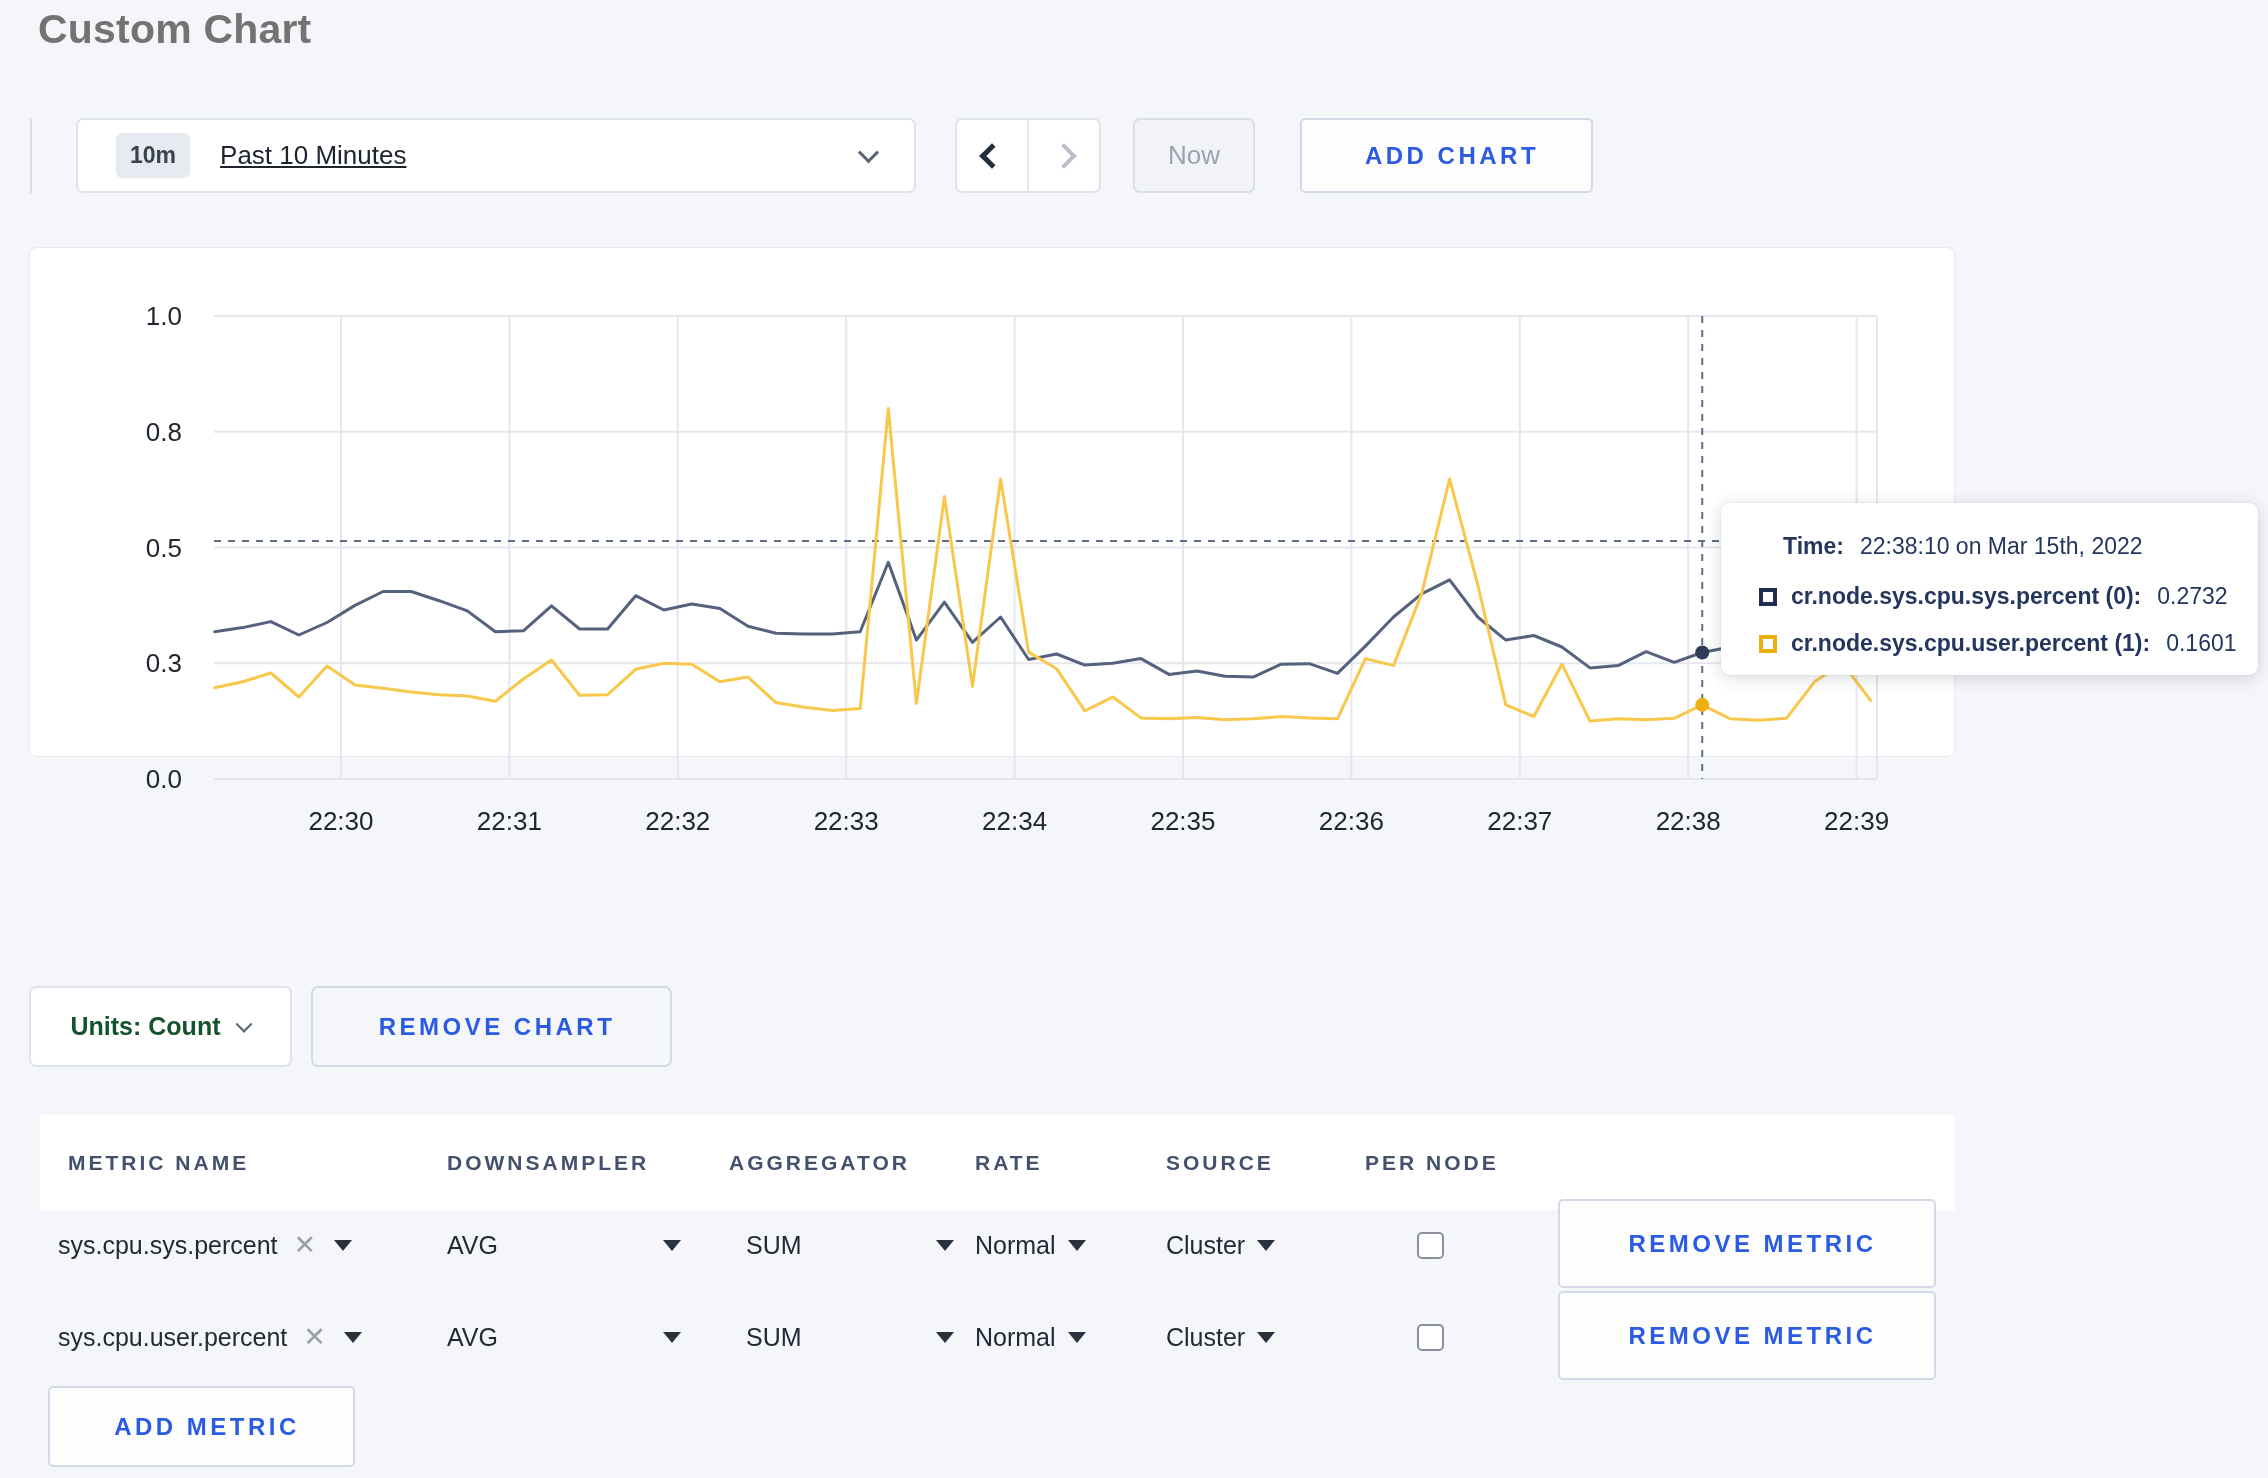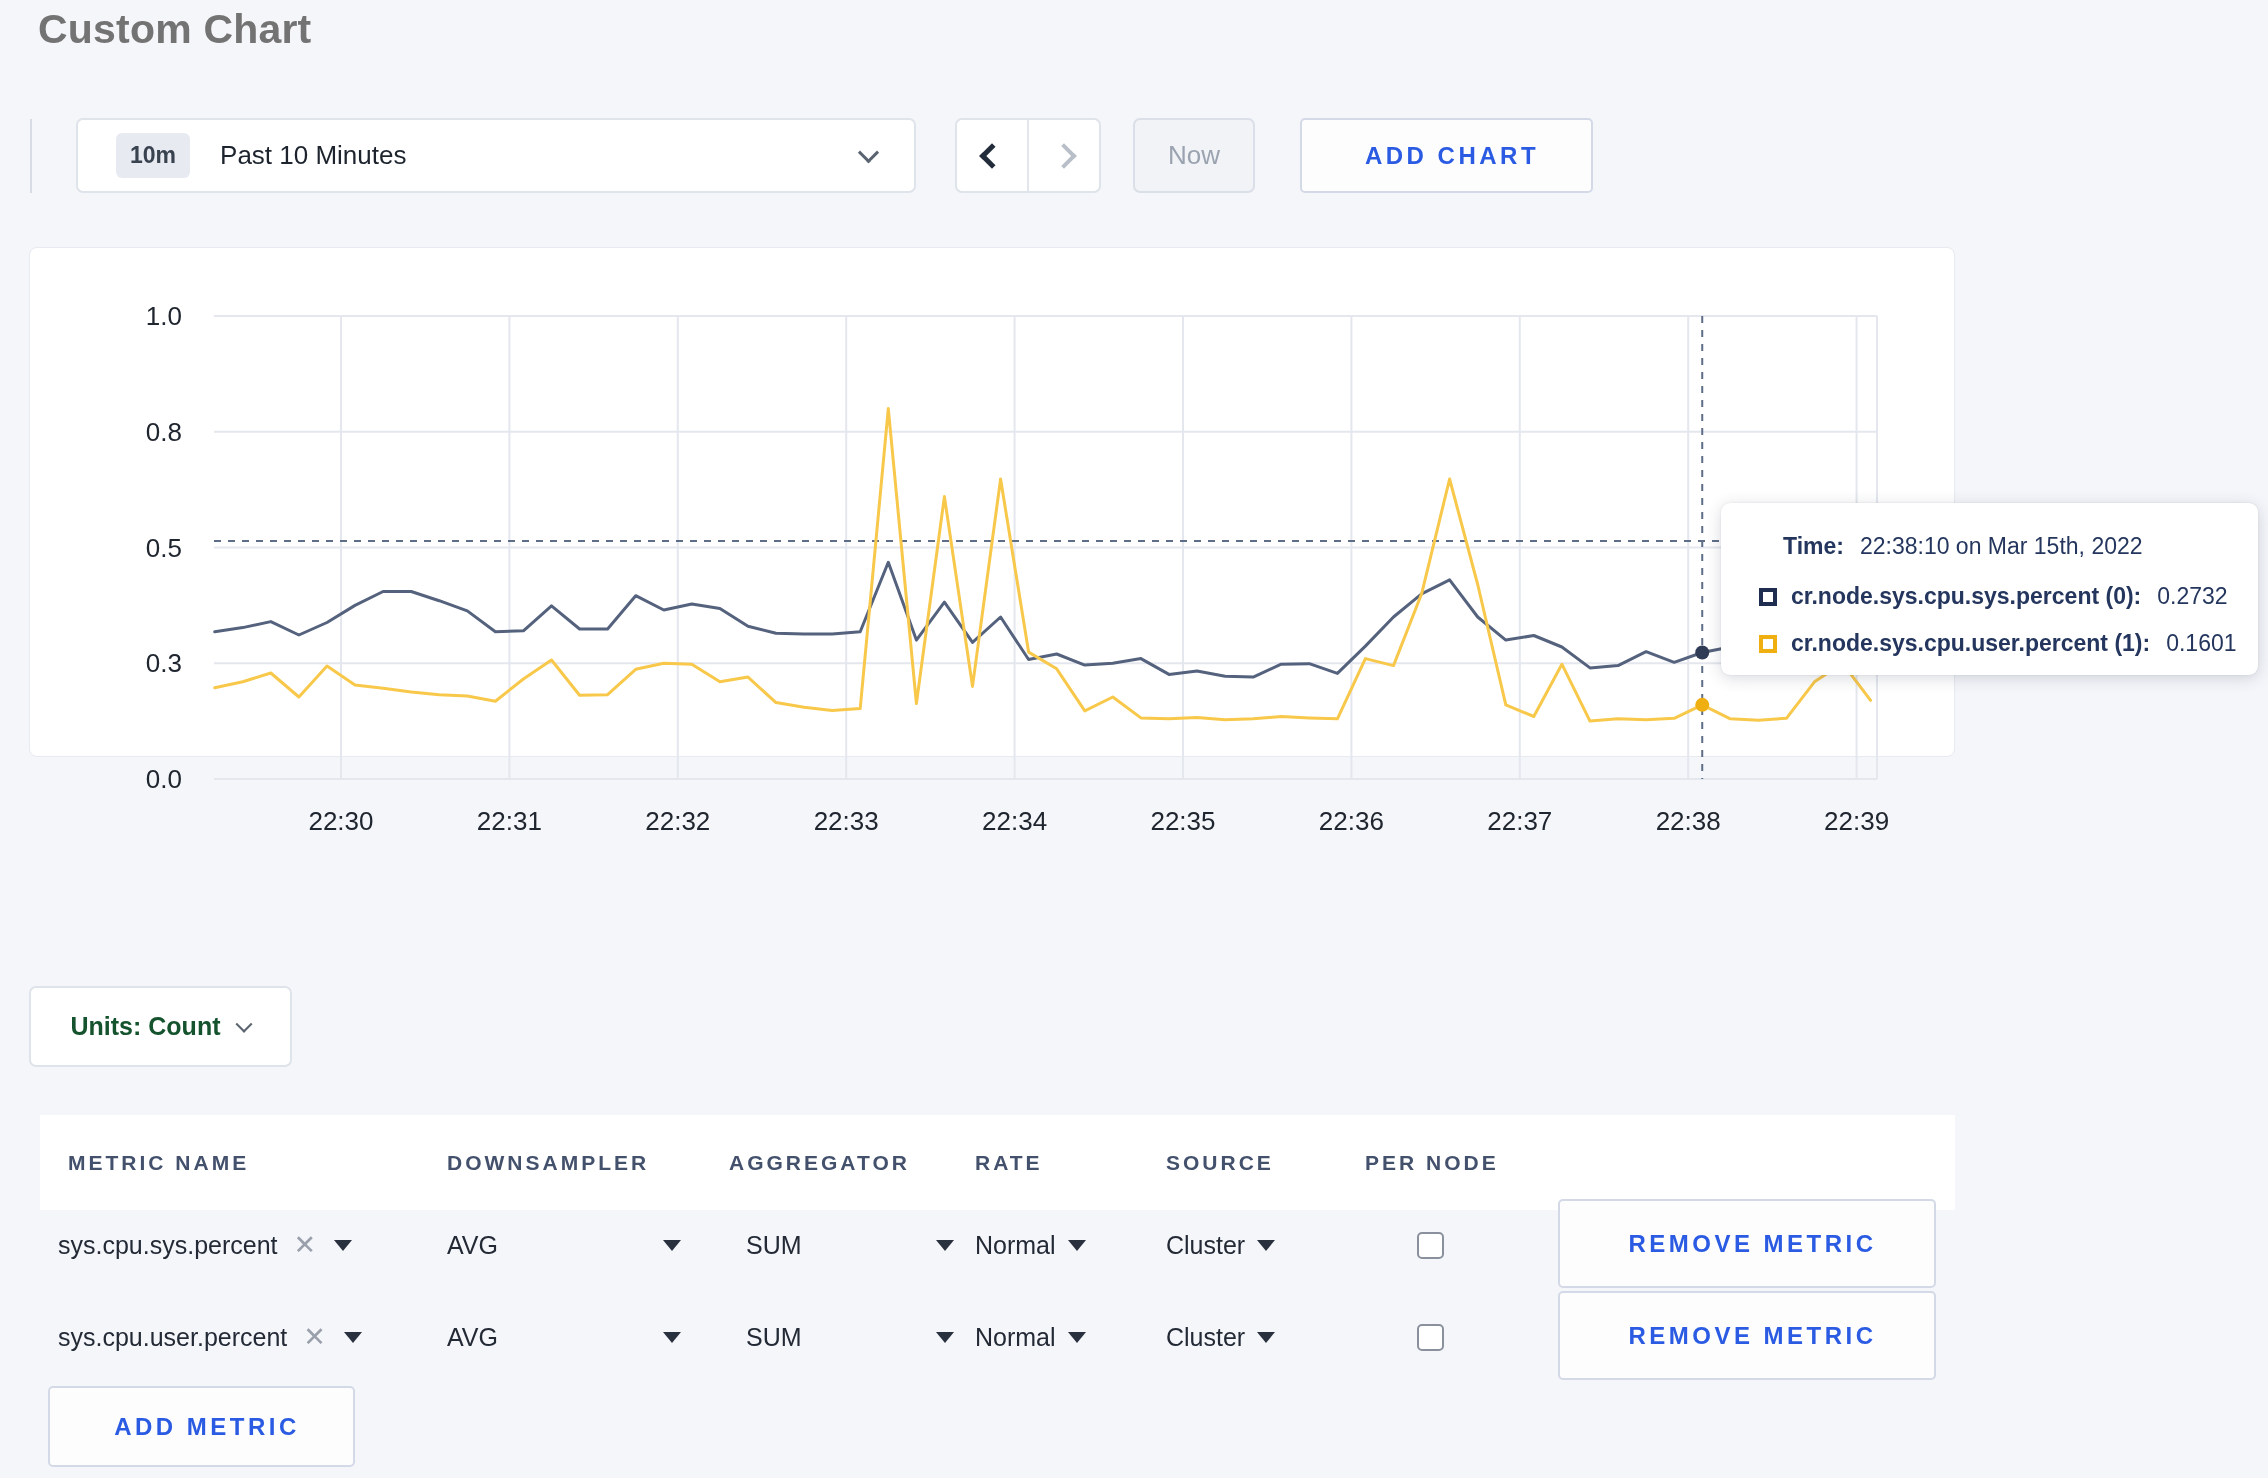--- a/index.html
+++ b/index.html
@@ -23,21 +23,21 @@
   }
   .time-select {
     position:absolute; left:76px; top:118px; width:840px; height:75px;
     background:#ffffff; border:2px solid #dfe3ea; border-radius:7px;
     display:flex; align-items:center; padding-left:38px; cursor:pointer;
   }
   .time-badge {
     background:#e7eaf1; border-radius:6px; padding:9px 14px;
     font-size:23px; font-weight:bold; color:#39424f;
   }
-  .time-label { margin-left:30px; font-size:26px; color:#1d242e; }
+  .time-label { margin-left:30px; font-size:26px; color:#1d242e;text-decoration:underline; }
   .chev { display:inline-block; width:15px; height:15px; border-right:3px solid #5a6470; border-bottom:3px solid #5a6470; }
   .chev-down { transform:rotate(45deg) translate(-2px,-2px); }
   .time-select .chev-down { position:absolute; right:38px; top:28px; }
   .arrow-group {
     position:absolute; left:955px; top:118px; width:146px; height:75px;
     background:#ffffff; border:2px solid #dfe3ea; border-radius:7px;
     display:flex;
   }
   .arrow-cell { flex:1; display:flex; align-items:center; justify-content:center; cursor:pointer; }
   .arrow-cell + .arrow-cell { border-left:2px solid #e3e6ec; }
@@ -196,20 +196,21 @@
       <span class="tt-swatch" style="border-color: rgb(239, 175, 16);"></span>
       <span class="tt-name">cr.node.sys.cpu.user.percent (1):</span>
       <span class="tt-val">0.1601</span>
     </div>
   </div>
 
   <div class="units-button">
     <span class="units-label">Units: Count</span>
     <span class="chev chev-down"></span>
   </div>
+  <div class="btn-blue remove-chart">REMOVE CHART</div>
 
   <div class="table-header">
     <span class="th" style="left:28px">METRIC NAME</span>
     <span class="th" style="left:407px">DOWNSAMPLER</span>
     <span class="th" style="left:689px">AGGREGATOR</span>
     <span class="th" style="left:935px">RATE</span>
     <span class="th" style="left:1126px">SOURCE</span>
     <span class="th" style="left:1325px">PER NODE</span>
   </div>
 

